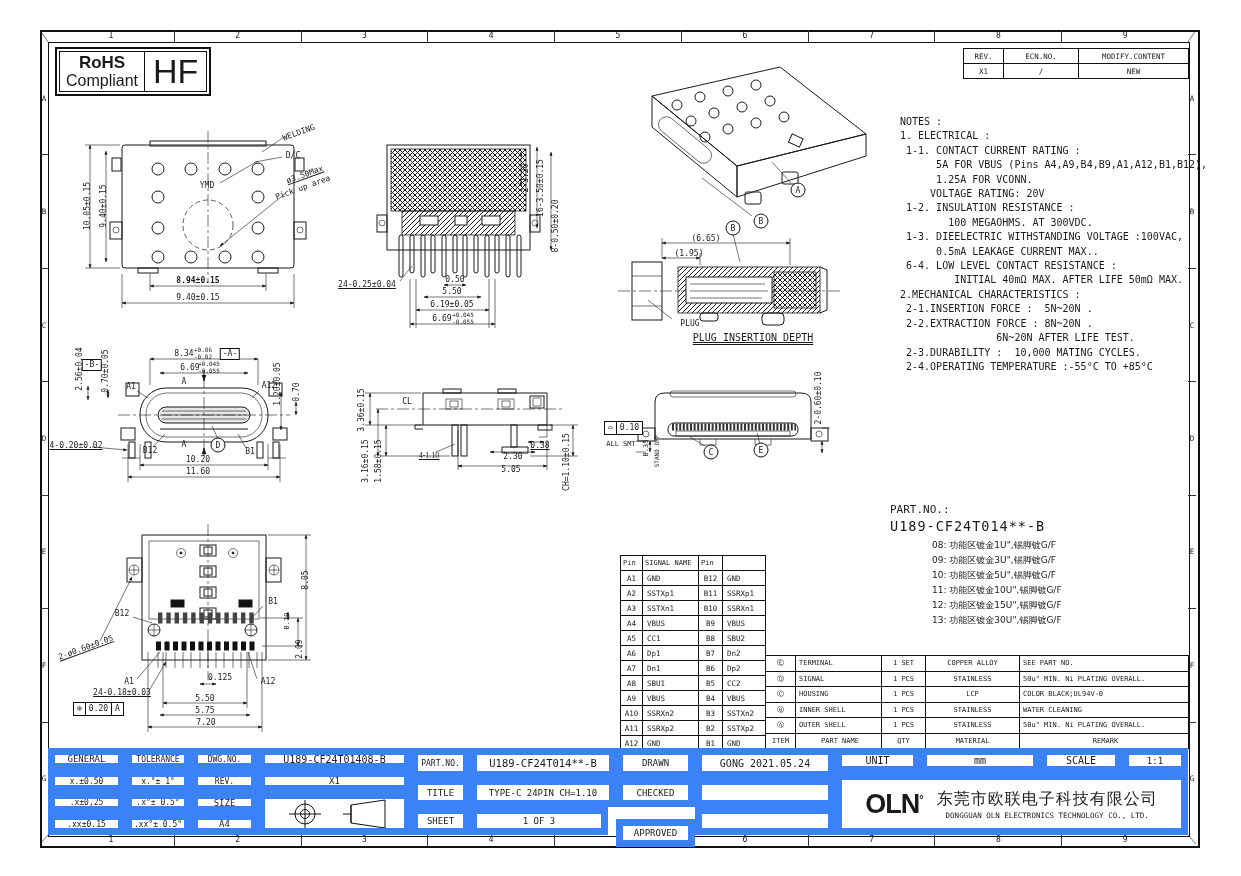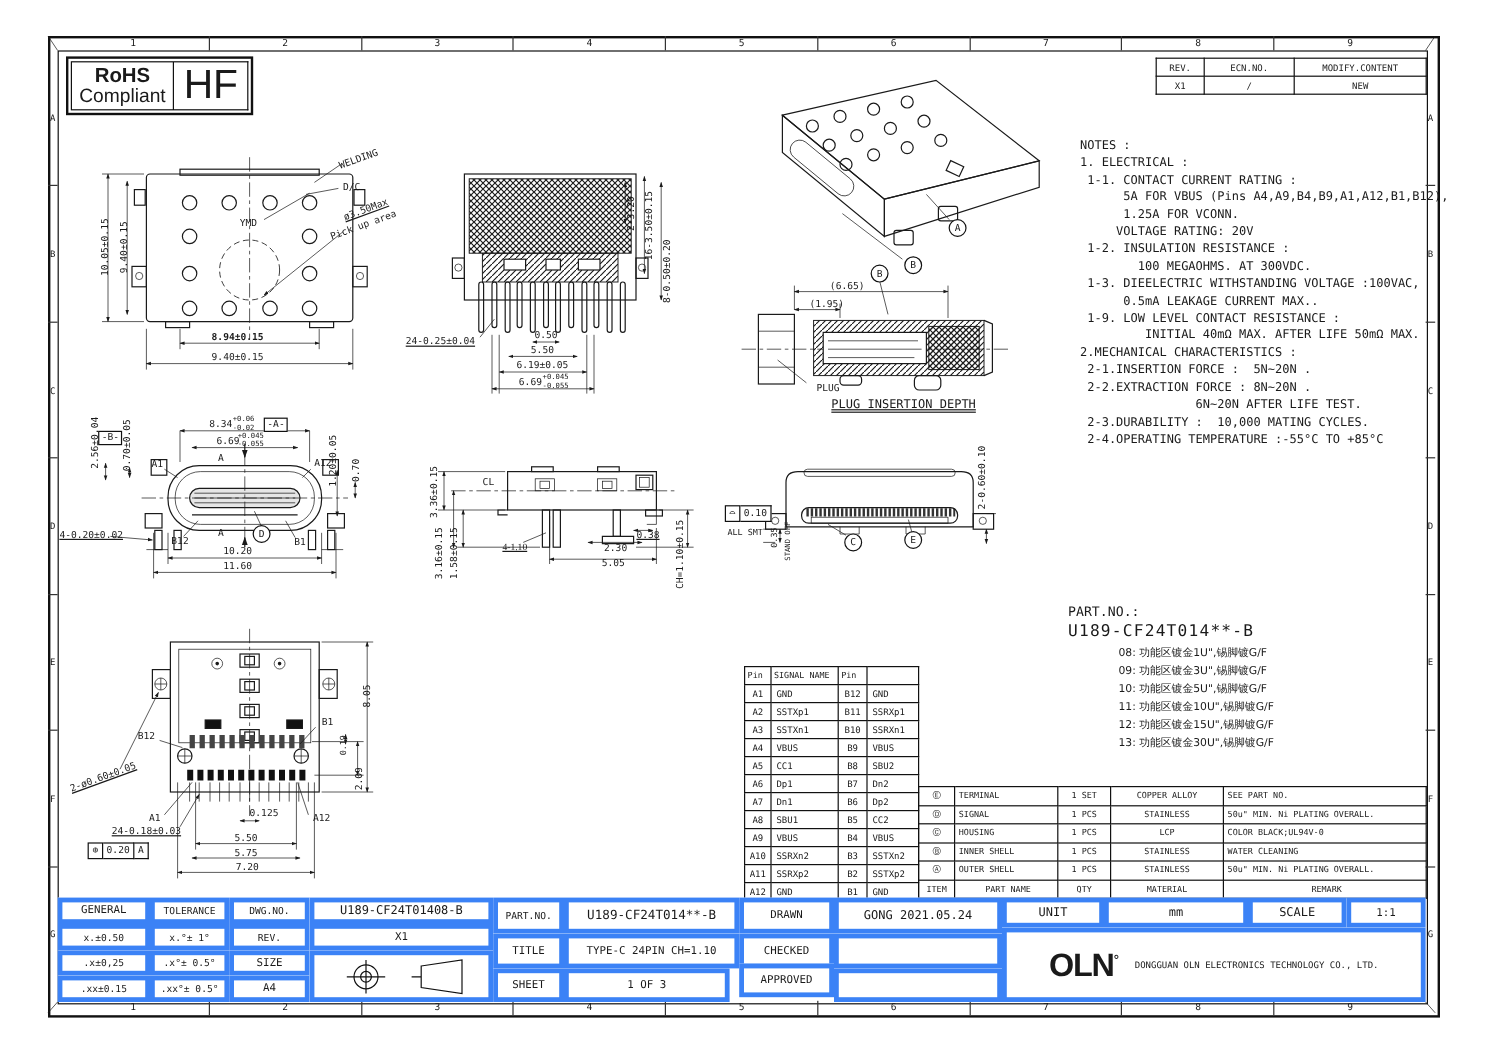--- a/index.html
+++ b/index.html
@@ -42,21 +42,21 @@
   
   .notes{left:900px;top:115px;font-size:10px;line-height:14.4px}
   .note-line{white-space:pre}
   
   .partno{left:890px;top:503px}
   .partno-label{font-size:11px}
   .partno-value{font-size:13.5px;letter-spacing:1px;margin-top:2px}
   .partno-opts{margin:4px 0 0 42px;font-size:9px;line-height:15px;font-family:"DejaVu Sans","Liberation Sans",sans-serif}
   
   .tb{left:48px;top:748px;width:1140px;height:87px}
-  .tb-cell{position:absolute;border:4px solid #3b82f6;box-sizing:border-box;display:flex;align-items:center;justify-content:center;
+  .tb-cell{position:absolute;border:7px solid #3b82f6;box-sizing:border-box;display:flex;align-items:center;justify-content:center;
            font-size:9px;white-space:nowrap;overflow:hidden;background:#fff}
   
   .company{display:flex;align-items:center;justify-content:center;gap:14px}
   .oln-logo{font-family:"Liberation Sans",sans-serif;font-weight:bold;font-size:27px;letter-spacing:-1px}
   .oln-deg{font-size:11px;vertical-align:super}
   .co-names{display:flex;flex-direction:column;align-items:center}
   .co-cn{font-size:16px;font-family:"DejaVu Sans","Liberation Sans",sans-serif;letter-spacing:1px}
   .co-en{font-size:7.5px;margin-top:1px}
   
   .ann{position:absolute;font-size:8px;white-space:nowrap;line-height:1;z-index:5}
@@ -166,21 +166,21 @@
     <div class="note-line">NOTES :</div>
     <div class="note-line">1. ELECTRICAL :</div>
     <div class="note-line"> 1-1. CONTACT CURRENT RATING :</div>
     <div class="note-line">      5A FOR VBUS (Pins A4,A9,B4,B9,A1,A12,B1,B12),</div>
     <div class="note-line">      1.25A FOR VCONN.</div>
     <div class="note-line">     VOLTAGE RATING: 20V</div>
     <div class="note-line"> 1-2. INSULATION RESISTANCE :</div>
     <div class="note-line">        100 MEGAOHMS. AT 300VDC.</div>
     <div class="note-line"> 1-3. DIEELECTRIC WITHSTANDING VOLTAGE :100VAC,</div>
     <div class="note-line">      0.5mA LEAKAGE CURRENT MAX..</div>
-    <div class="note-line"> 1-9. LOW LEVEL CONTACT RESISTANCE :</div>
+    <div class="note-line"> 6-4. LOW LEVEL CONTACT RESISTANCE :</div>
     <div class="note-line">         INITIAL 40mΩ MAX. AFTER LIFE 50mΩ MAX.</div>
     <div class="note-line">2.MECHANICAL CHARACTERISTICS :</div>
     <div class="note-line"> 2-1.INSERTION FORCE :  5N~20N .</div>
     <div class="note-line"> 2-2.EXTRACTION FORCE : 8N~20N .</div>
     <div class="note-line">                6N~20N AFTER LIFE TEST.</div>
     <div class="note-line"> 2-3.DURABILITY :  10,000 MATING CYCLES.</div>
     <div class="note-line"> 2-4.OPERATING TEMPERATURE :-55°C TO +85°C</div>
   </div>
 
 <div class="abs partno">
@@ -368,29 +368,30 @@
   <div class="tb-cell" style="left:363px;top:0;width:59px;height:30px;font-size:8px">PART.NO.</div>
   <div class="tb-cell" style="left:422px;top:0;width:146px;height:30px;font-size:10.5px">U189-CF24T014**-B</div>
   <div class="tb-cell" style="left:568px;top:0;width:79px;height:30px">DRAWN</div>
   <div class="tb-cell" style="left:647px;top:0;width:140px;height:30px;font-size:10px">GONG 2021.05.24</div>
   <div class="tb-cell" style="left:363px;top:30px;width:59px;height:29px">TITLE</div>
   <div class="tb-cell" style="left:422px;top:30px;width:146px;height:29px">TYPE-C 24PIN CH=1.10</div>
   <div class="tb-cell" style="left:568px;top:30px;width:79px;height:29px">CHECKED</div>
   <div class="tb-cell" style="left:647px;top:30px;width:140px;height:29px"></div>
   <div class="tb-cell" style="left:363px;top:59px;width:59px;height:28px">SHEET</div>
   <div class="tb-cell" style="left:422px;top:59px;width:138px;height:28px">1 OF 3</div>
-  <div class="tb-cell" style="left:568px;top:55px;width:79px;height:28px">APPROVED</div>
+  <div class="tb-cell" style="left:568px;top:71px;width:79px;height:28px">APPROVED</div>
   <div class="tb-cell" style="left:647px;top:59px;width:140px;height:28px"></div>
   <div class="tb-cell" style="left:787px;top:0;width:85px;height:25px;font-size:10px">UNIT</div>
   <div class="tb-cell" style="left:872px;top:0;width:120px;height:25px;font-size:10px">mm</div>
   <div class="tb-cell" style="left:992px;top:0;width:82px;height:25px;font-size:10px">SCALE</div>
   <div class="tb-cell" style="left:1074px;top:0;width:66px;height:25px">1:1</div>
   <div class="tb-cell company" style="left:787px;top:25px;width:353px;height:62px">
     <span class="oln-logo"><span>OLN</span><span class="oln-deg">°</span></span>
     <span class="co-names">
+      <span class="co-cn">东莞市欧联电子科技有限公司</span>
       <span class="co-en">DONGGUAN OLN ELECTRONICS TECHNOLOGY CO., LTD.</span>
     </span>
   </div>
 </div>
 
 <div class="fcf" style="left:604px;top:421px">
   <div>⌓</div>
   <div>0.10</div>
 </div>
 <div class="fcf" style="left:73px;top:702px">

